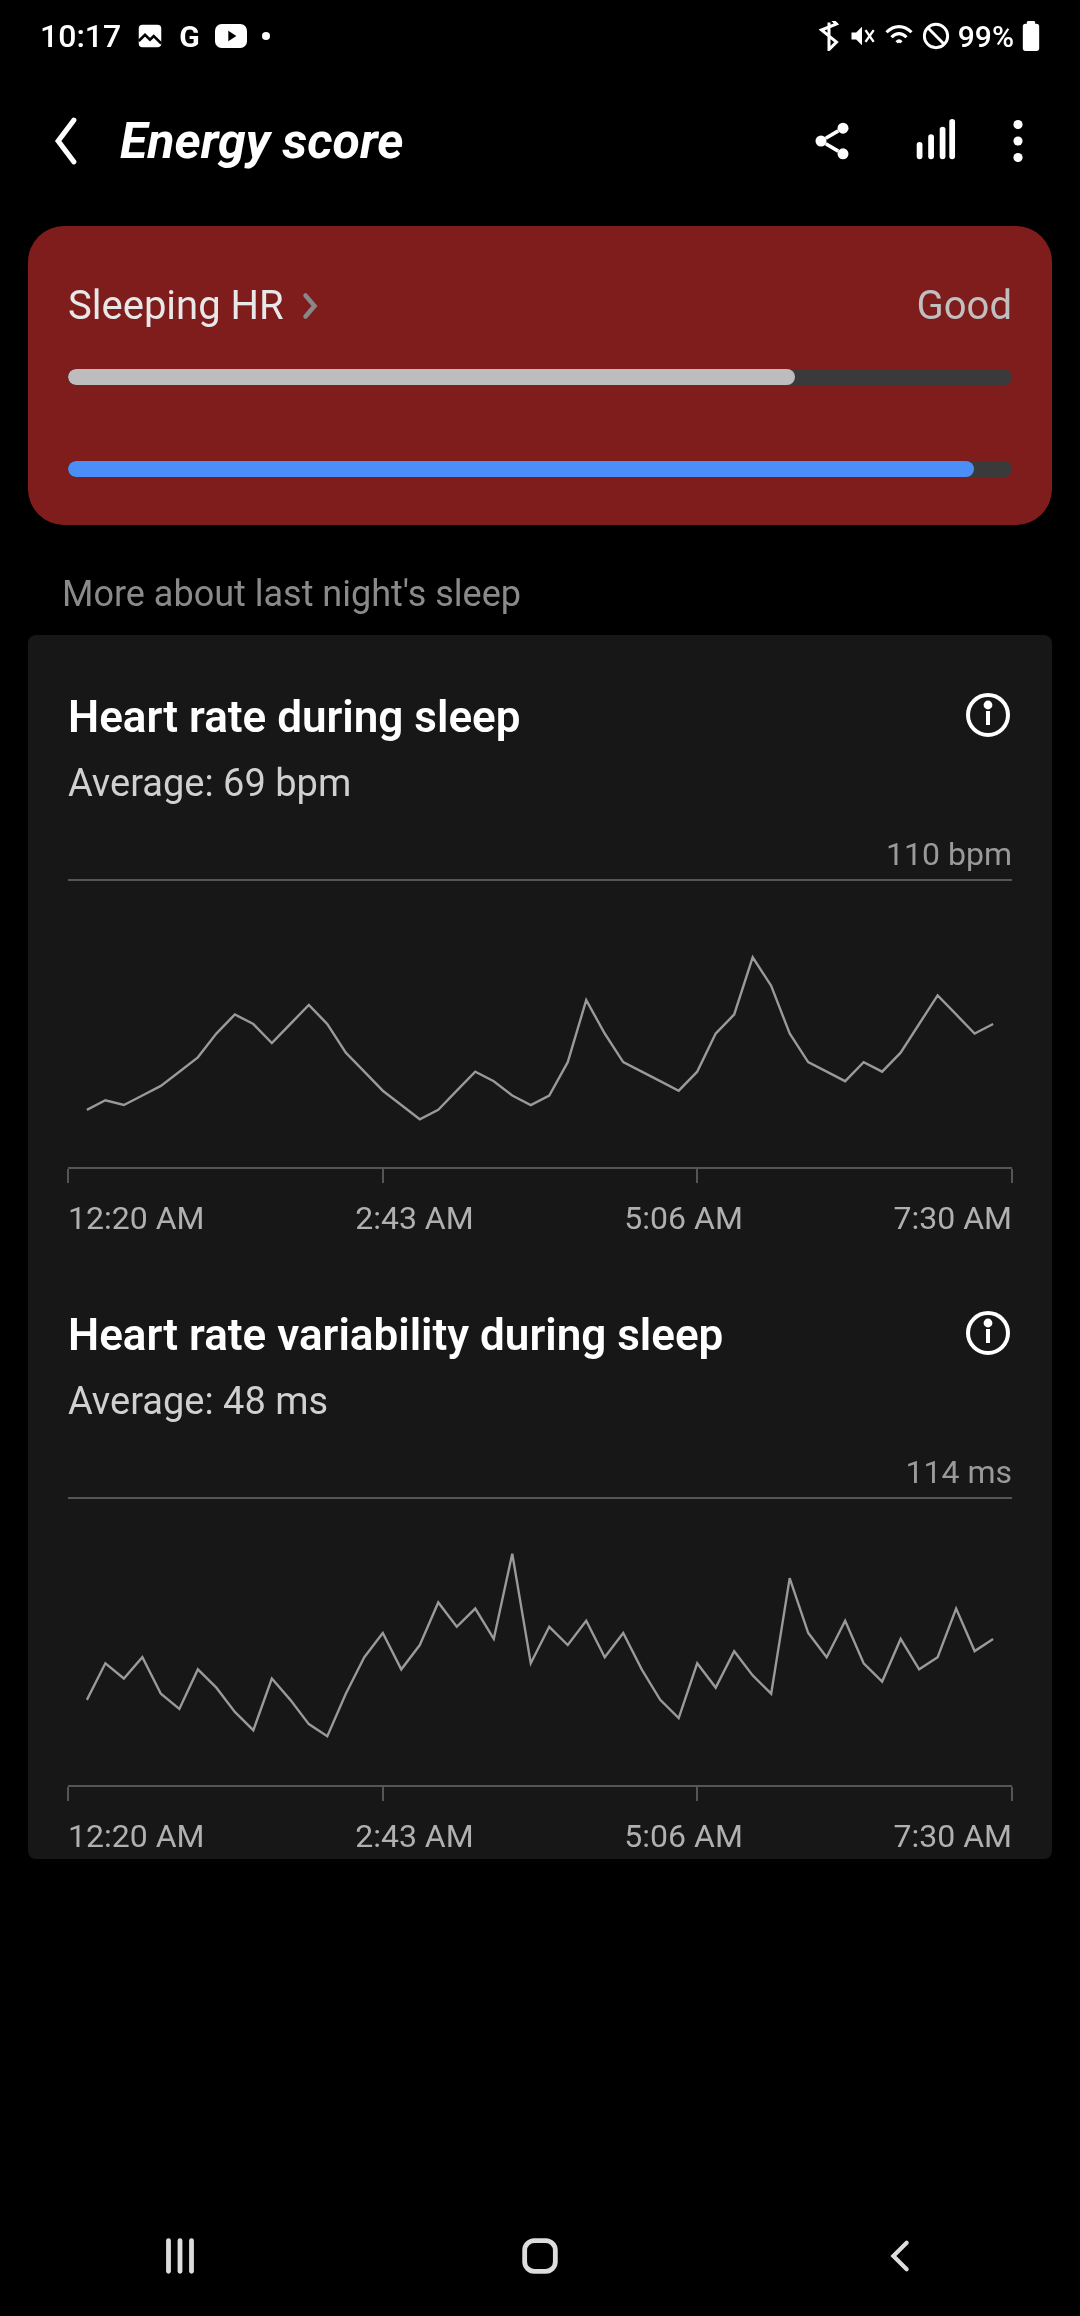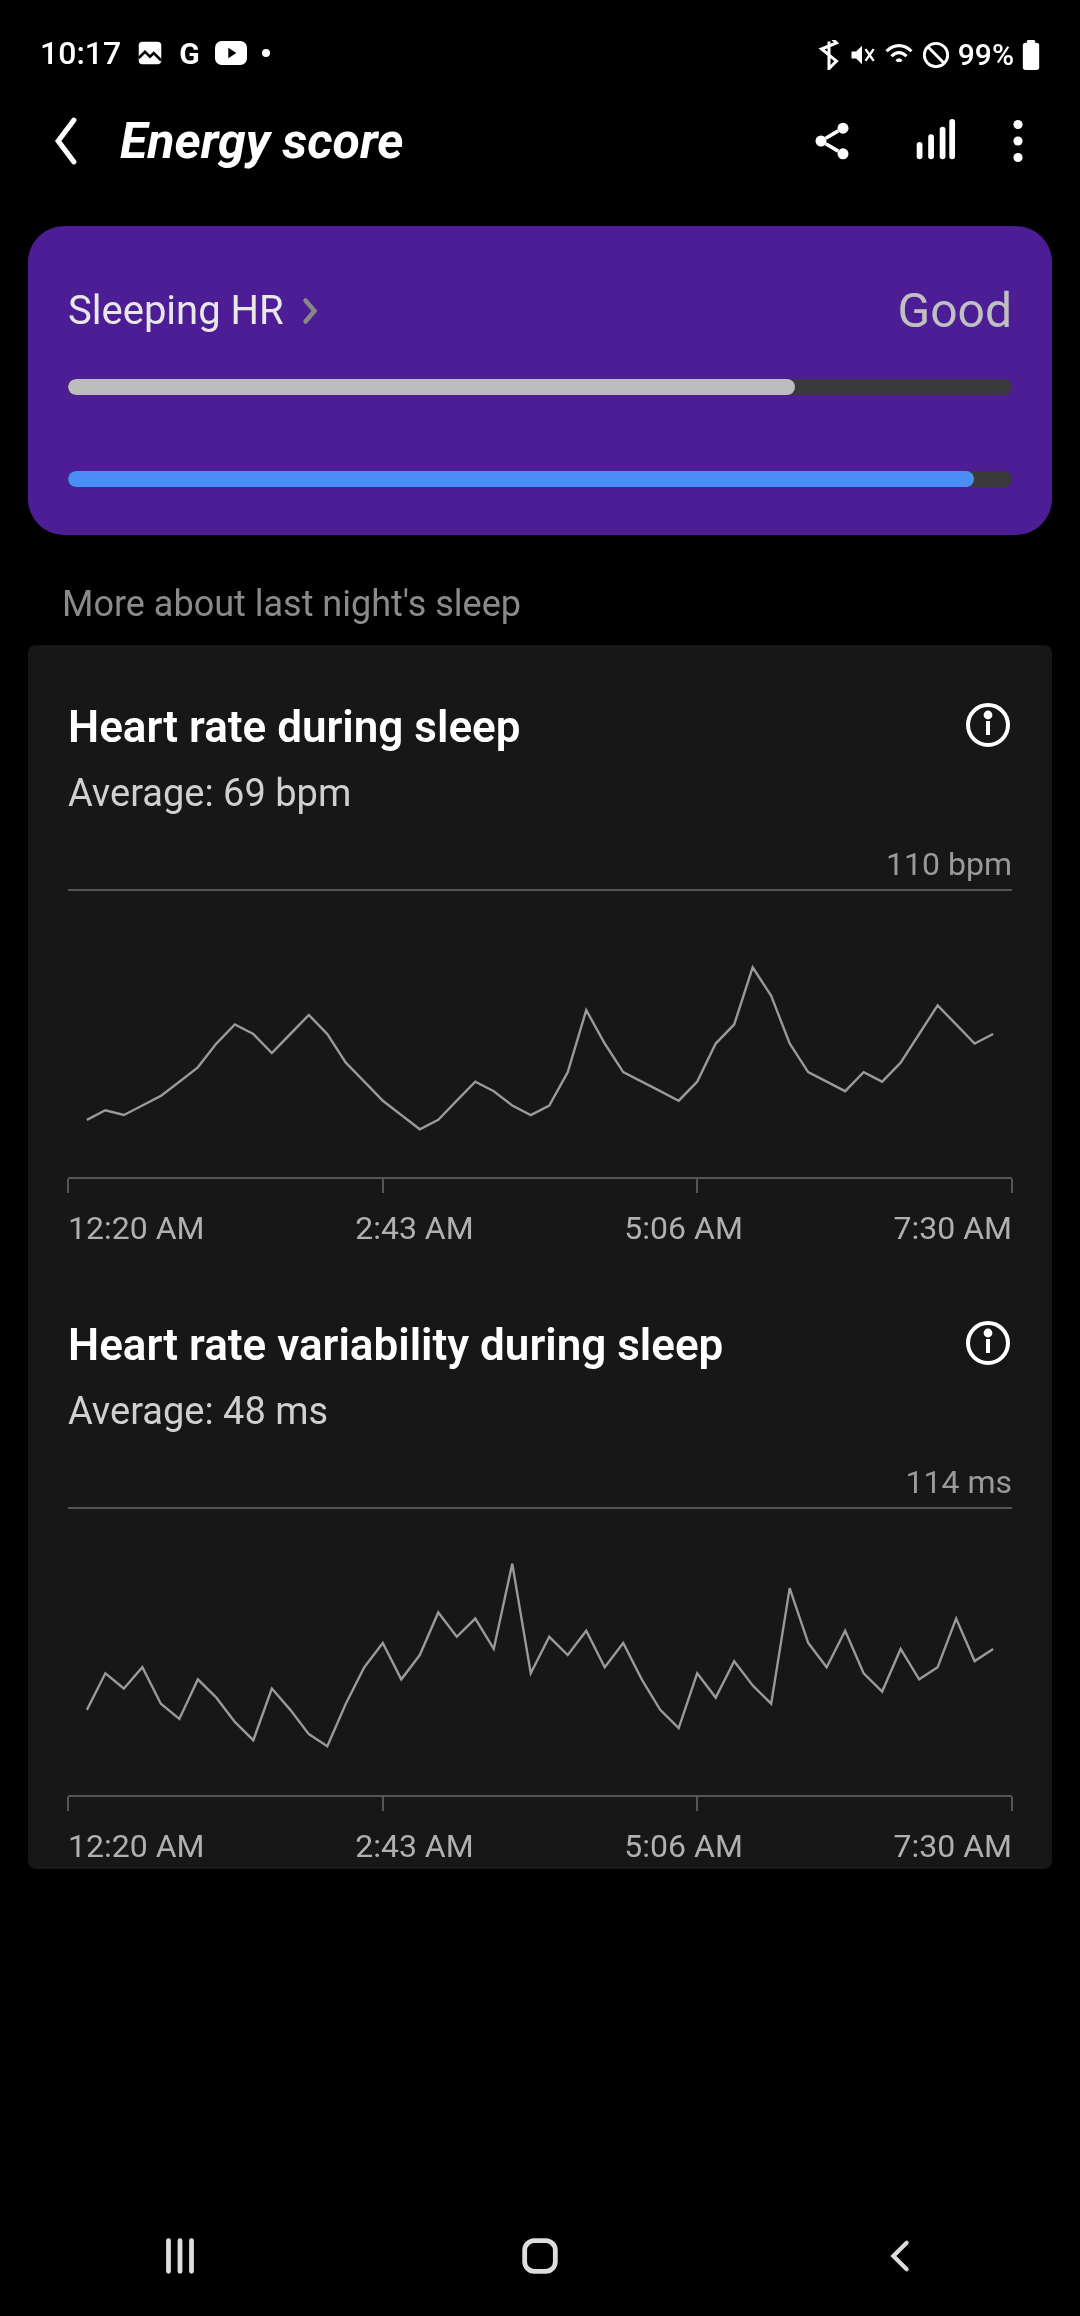--- a/index.html
+++ b/index.html
@@ -7,21 +7,21 @@
     width: 1080px;
     height: 2316px;
     background: #000;
     color: #fff;
     font-family: -apple-system, BlinkMacSystemFont, "Segoe UI", Roboto, sans-serif;
     overflow: hidden;
   }
   .status-bar {
     height: 72px;
     display: flex;
-    align-items: flex-end;
+    align-items: center;
     justify-content: space-between;
     padding: 0 40px;
     font-size: 32px;
     font-weight: 500;
   }
   .status-left { display: flex; align-items: center; gap: 14px; }
   .status-right { display: flex; align-items: center; gap: 8px; font-size: 30px; }
   .status-icon { display:inline-flex; align-items:center; }
   .dot { width:8px; height:8px; background:#fff; border-radius:50%; }
   .app-bar {
@@ -32,36 +32,36 @@
   }
   .app-bar .title {
     font-size: 50px;
     font-weight: 700;
     flex: 1;
     font-style: italic;
   }
   .app-bar-actions { display:flex; align-items:center; gap:56px; margin-right:8px;}
   .icon-btn { display:inline-flex; align-items:center; justify-content:center; }
   .card {
-    background: #4c1d95;
+    background: #7f1d1d;
     border-radius: 36px;
     margin: 0 28px;
     padding: 20px 0 48px 0;
   }
   .metric-row {
     padding: 36px 40px 0 40px;
   }
   .metric-row-head {
     display:flex;
     align-items:center;
     justify-content:space-between;
   }
   .metric-label-group { display:flex; align-items:center; gap:16px; }
   .metric-label { font-size: 40px; color: #e8e8e8; }
-  .metric-status { font-size: 48px; }
+  .metric-status { font-size: 40px; }
   .status-good { color: #c0c0c0; }
   .status-excellent { color: #4C8EF7; }
   .progress-track {
     height: 16px;
     background: #3a3a3a;
     border-radius: 8px;
     margin-top: 40px;
     overflow: hidden;
     position: relative;
   }

